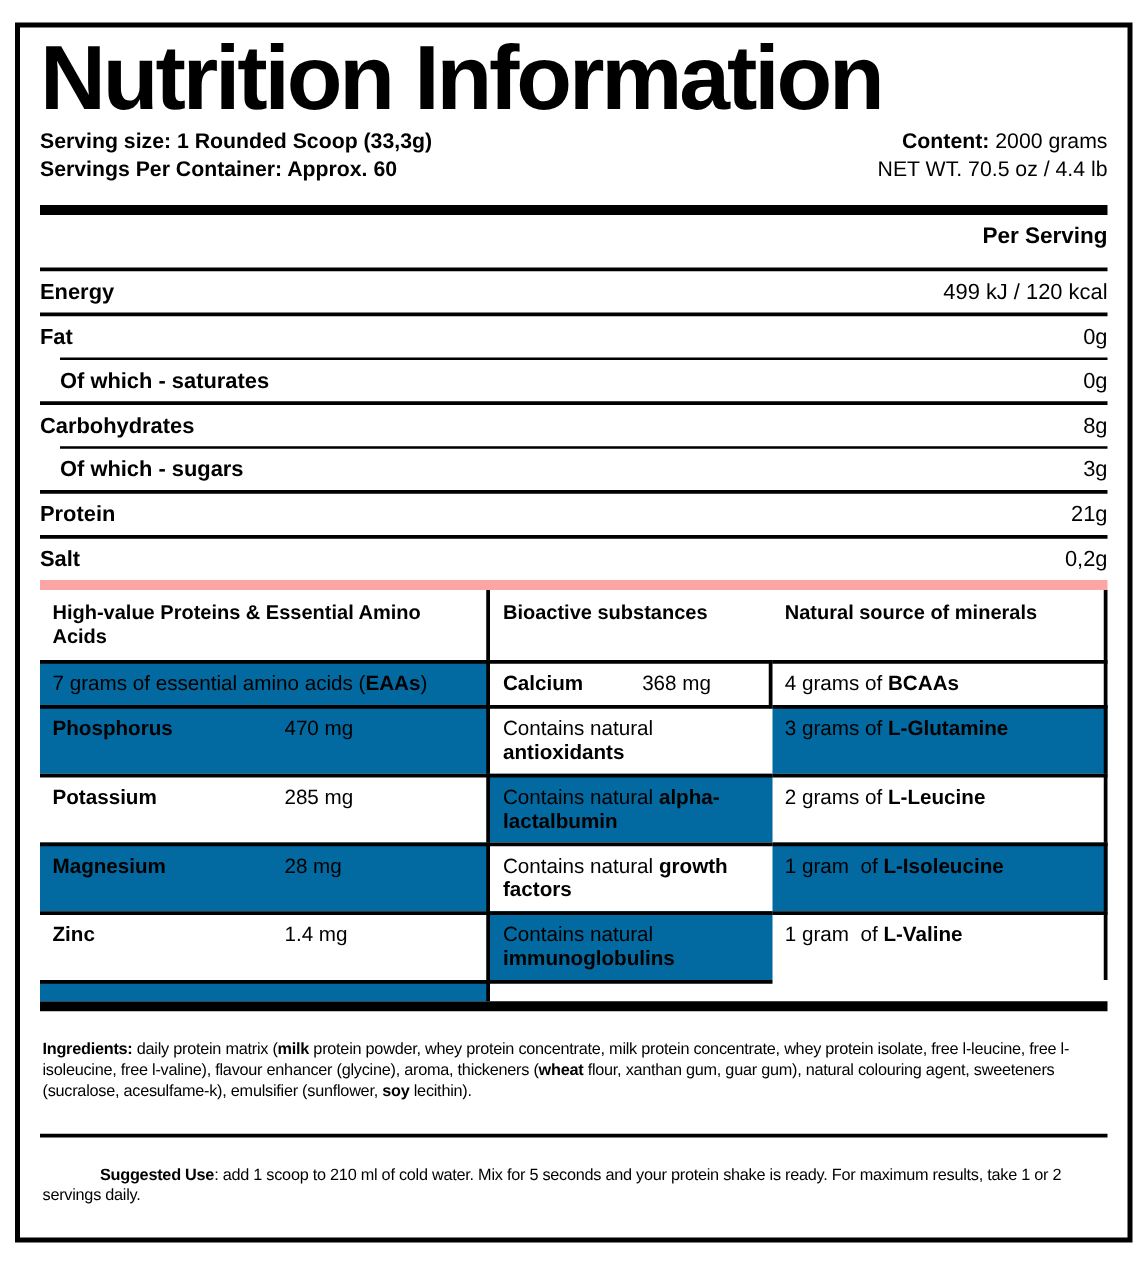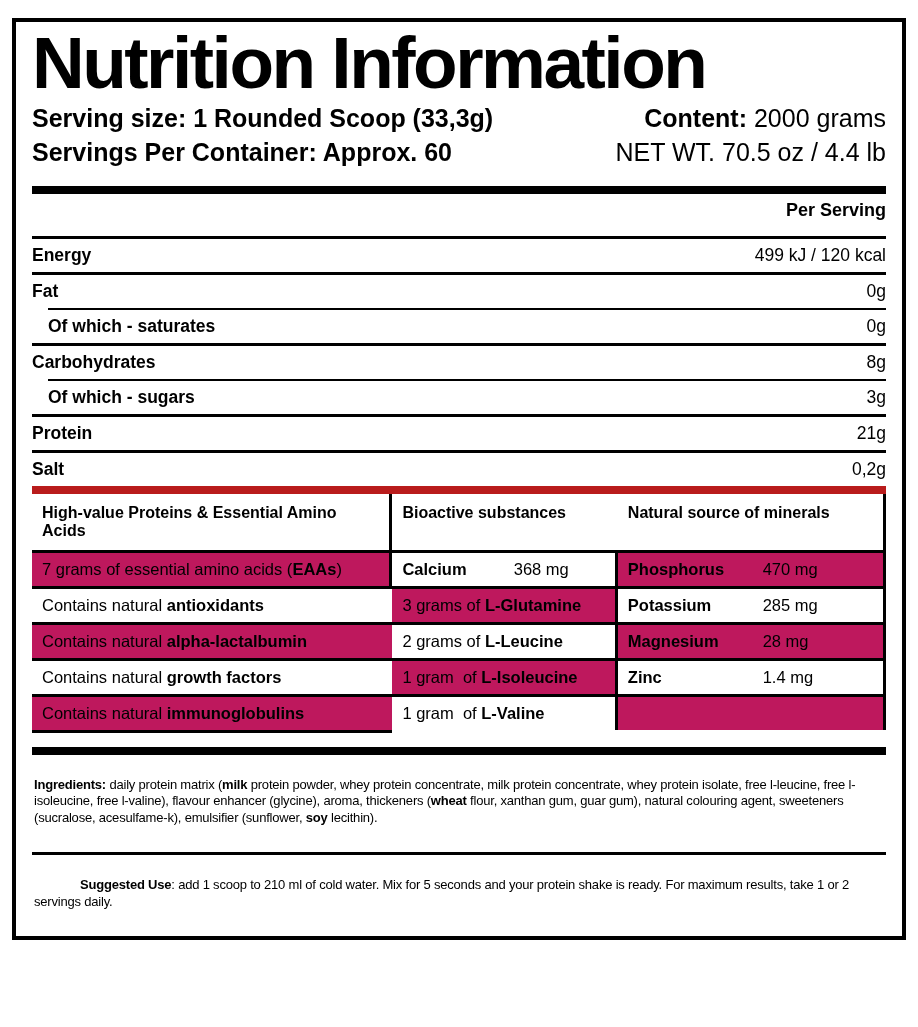--- a/index.html
+++ b/index.html
@@ -6,42 +6,42 @@
     font-family:"Liberation Sans",sans-serif;}
   body{width:918px;}
   .page{padding:18px 12px 14px;}
   .panel{border:4px solid #000;background:#fff;box-sizing:border-box;}
   .main-panel{padding:4px 16px 0;}
 
   
   .title{font-size:73px;font-weight:bold;letter-spacing:-2.5px;line-height:1.02;
     margin:0 0 2px;white-space:nowrap;}
   .head-row{display:flex;justify-content:space-between;align-items:flex-end;
-    font-size:25px;margin:2px 0 16px;line-height:1.35;}
+    font-size:17px;margin:2px 0 16px;line-height:1.35;}
   .head-left{font-weight:bold;}
   .head-right{text-align:right;}
   .bold{font-weight:bold;}
 
   
   .bar{height:8px;background:#000;}
   .ps-head{text-align:right;font-weight:bold;font-size:18px;padding:6px 0 15px;}
   .ps-row{display:flex;justify-content:space-between;align-items:center;
     font-size:17.5px;padding:6px 0;border-top:3px solid #000;}
   .ps-label{font-weight:bold;}
   .ps-row.sub{margin-left:16px;border-top-width:2px;}
   .ps-row.sub .ps-value{margin-right:0;}
 
   
   .dtable{display:grid;grid-template-columns:42.2% 26.4% auto;
-    border-top:8px solid #b91c1c;border-bottom:8px solid #000;}
+    border-top:8px solid #fca5a5;border-bottom:8px solid #000;}
   .dcell{border-top:3px solid #000;padding:7px 10px;font-size:16.5px;
     line-height:1.15;}
   .dcell.c1,.dcell.c2{border-right:3px solid #000;}
   .dcell.dhead{border-top:none;font-weight:bold;font-size:16px;padding:10px 10px 9px;}
-  .sh{background:#be185d;}
+  .sh{background:#0369a1;}
   .min-row{display:flex;align-items:baseline;}
   .min-name{font-weight:bold;width:55%;flex:0 0 55%;}
 
   
   .text-block{font-size:13px;line-height:1.3;padding:9px 2px 12px;
     letter-spacing:-0.2px;}
   .divider{border-top:3px solid #000;}
 </style>
 </head>
 <body>
@@ -101,20 +101,21 @@
       <div class="dcell dhead c2">Natural source of minerals</div>
 
       <div class="dcell c1 sh"><span>7 grams of essential amino acids (</span><span class="bold">EAAs</span><span>)</span></div>
       <div class="dcell c2">
           <div class="min-row">
             <span class="min-name">Calcium</span>
             <span class="min-amt">368 mg</span>
           </div>
         </div>
 
+      <div class="dcell c1"><span>4 grams of </span><span class="bold">BCAAs</span><span></span></div>
       <div class="dcell c2 sh">
           <div class="min-row">
             <span class="min-name">Phosphorus</span>
             <span class="min-amt">470 mg</span>
           </div>
         </div>
       <div class="dcell c3"><span>Contains natural </span><span class="bold">antioxidants</span></div>
 
       <div class="dcell c1 sh"><span>3 grams of </span><span class="bold">L-Glutamine</span><span></span></div>
       <div class="dcell c2">

